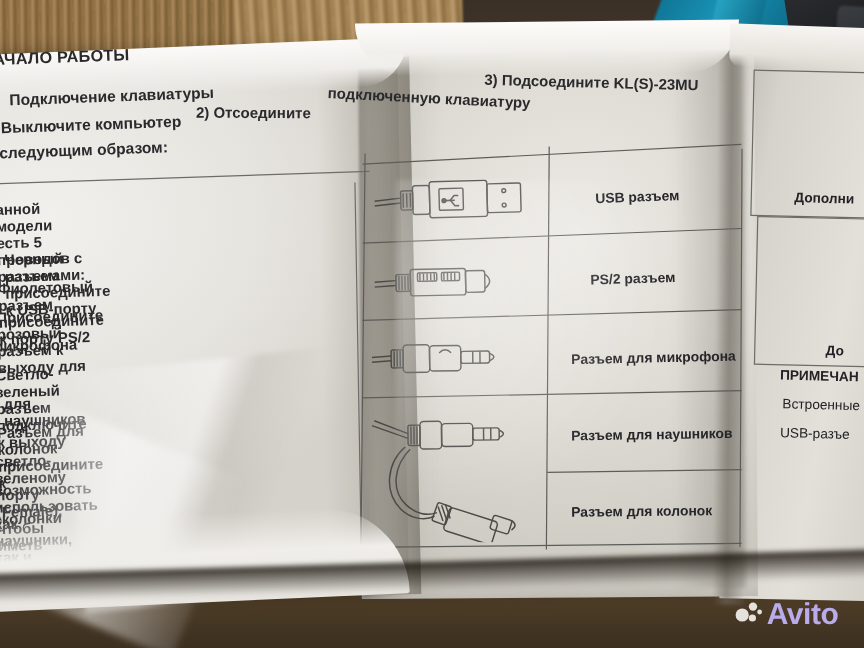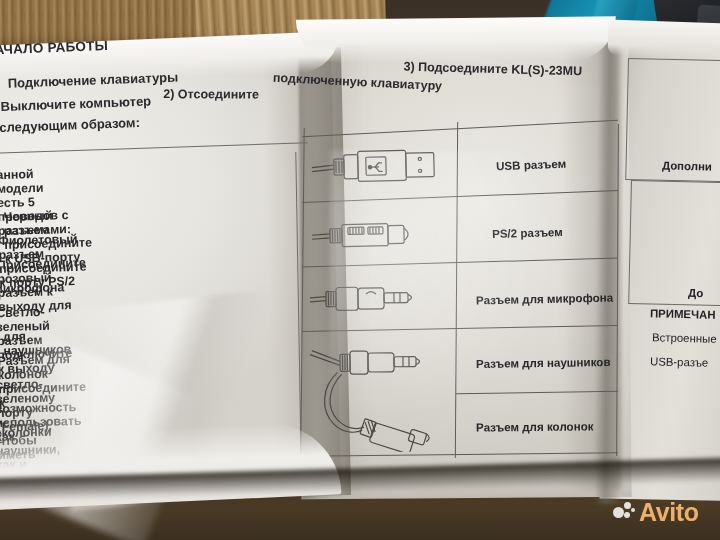--- a/index.html
+++ b/index.html
@@ -285,21 +285,21 @@
   }
   .avito-dots { position: relative; width: 22px; height: 22px; }
   .avito-dots i {
     position: absolute; border-radius: 50%; background: #f3f1ee; display: block;
   }
   .avito-dots i:nth-child(1) { width: 11px; height: 11px; left: 0; top: 5px; }
   .avito-dots i:nth-child(2) { width: 7px;  height: 7px;  left: 11px; top: 0px; }
   .avito-dots i:nth-child(3) { width: 6px;  height: 6px;  left: 11px; top: 10px; }
   .avito-dots i:nth-child(4) { width: 4px;  height: 4px;  left: 18px; top: 6px; }
   .avito-word {
-    font-size: 25px; font-weight: 700; color: #fdba74;
+    font-size: 25px; font-weight: 700; color: #c4b5fd;
     letter-spacing: -0.4px; line-height: 1;
   }
 </style>
 </head>
 <body>
 
 <div id="scene">
 
   <div class="bg-base"></div>
   <div class="bg-cardboard"></div>

